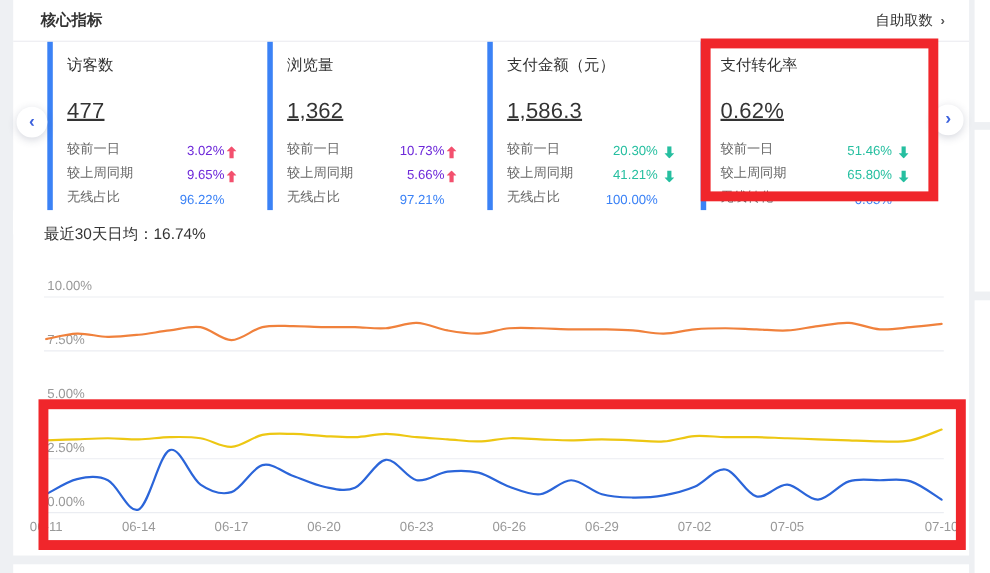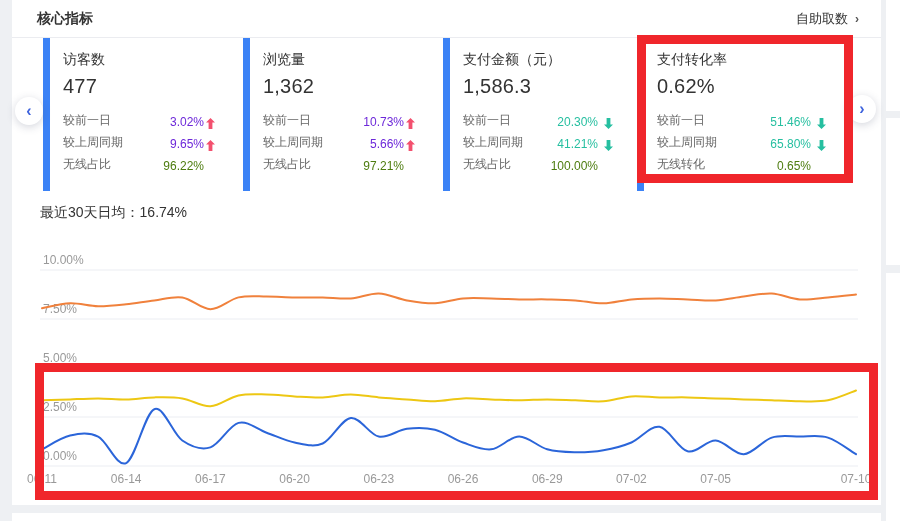--- a/index.html
+++ b/index.html
@@ -12,37 +12,37 @@
   .stage{position:relative;width:900px;height:521px;}
   .panel{position:absolute;left:12px;width:869px;background:#fff;}
   .panel-top{top:0;height:213px;}
   .panel-head{height:38px;display:flex;align-items:center;justify-content:space-between;
     padding:0 22px 0 25px;border-bottom:1px solid #ebecf0;box-sizing:border-box;}
   .head-title{font-size:14px;font-weight:700;color:#333;}
   .head-action{font-size:13px;color:#333;display:flex;align-items:center;gap:7px;cursor:pointer;}
   .head-action .chev{font-weight:700;font-size:12px;color:#555;}
 
   .cards{position:absolute;top:38px;left:31px;right:14px;bottom:1px;display:flex;}
-  .card{box-sizing:border-box;border-left:7px solid #3b82f6;padding:13px 0 0 13px;}
+  .card{box-sizing:border-box;border-left:5px solid #3b82f6;padding:13px 0 0 13px;}
   .card1,.card2{width:200px;}
   .card3{width:194px;}
   .card4{width:213px;}
   .card-title{font-size:14px;color:#333;}
-  .card-value{font-size:20px;color:#333;margin-top:6px;letter-spacing:.2px;}
+  .card-value{font-size:20px;color:#333;margin-top:21px;letter-spacing:.2px;text-decoration:underline;}
   .card-rows{margin-top:9px;}
   .crow{display:flex;align-items:flex-end;height:22px;font-size:12px;color:#666;padding-right:24px;}
   .crow .rlabel{flex:1;color:#666;}
   .crow .rval{text-align:right;}
   .arrslot{width:13px;height:11px;margin-left:2px;display:flex;align-items:center;}
   .arrslot svg{width:9px;height:11px;}
   .t-up .rval{color:#6d28d9;}
   .t-up .arrslot{color:#f3506e;}
   .t-down .rval{color:#26bfa0;}
   .t-down .arrslot{color:#26bfa0;transform:rotate(180deg);}
-  .t-none .rval{color:#4d7c0f;}
+  .t-none .rval{color:#3b82f6;}
   .t-none .arrslot svg{visibility:hidden;}
 
   .nav-btn{position:absolute;width:28px;height:28px;border-radius:50%;background:#fff;
     box-shadow:0 2px 8px rgba(60,70,100,.22);display:flex;align-items:center;justify-content:center;
     color:#3e63dd;font-size:16px;font-weight:700;cursor:pointer;user-select:none;}
   .nav-prev{left:15px;top:97px;}
   .nav-next{left:848px;top:95px;}
 
   .panel-chart{top:191px;height:314px;}
   .chart-title{position:absolute;left:28px;top:13px;font-size:14px;color:#333;}

